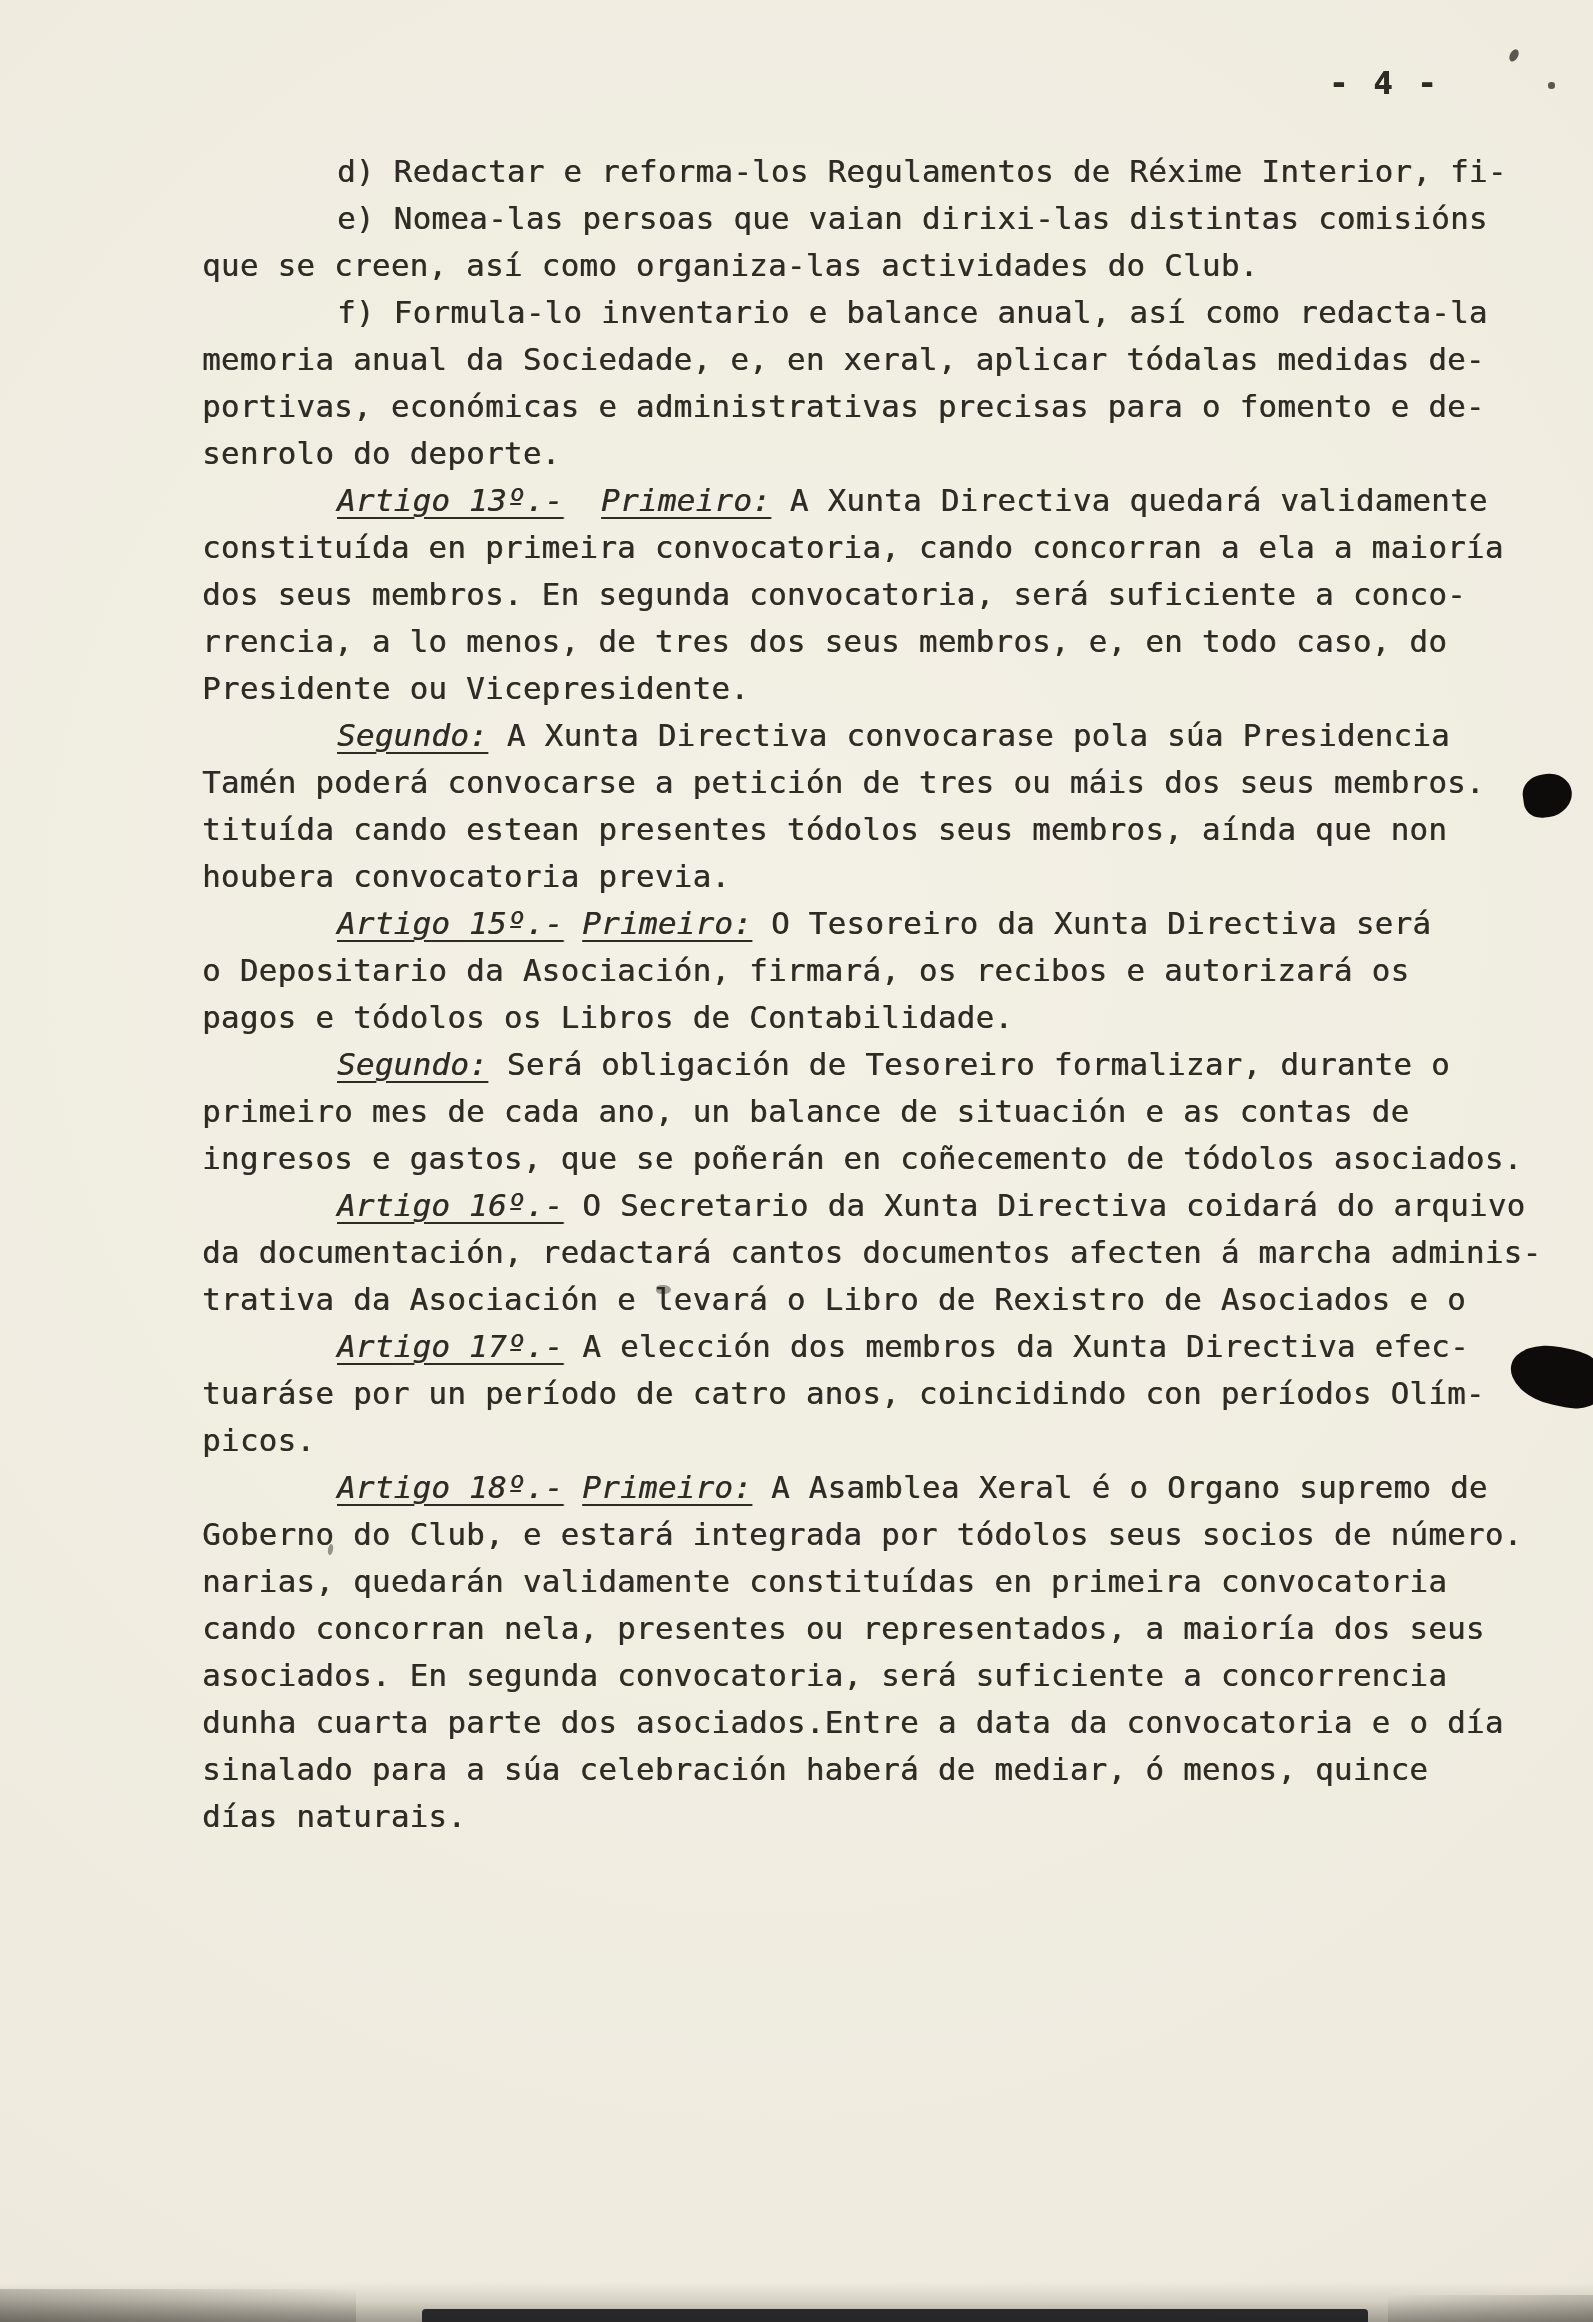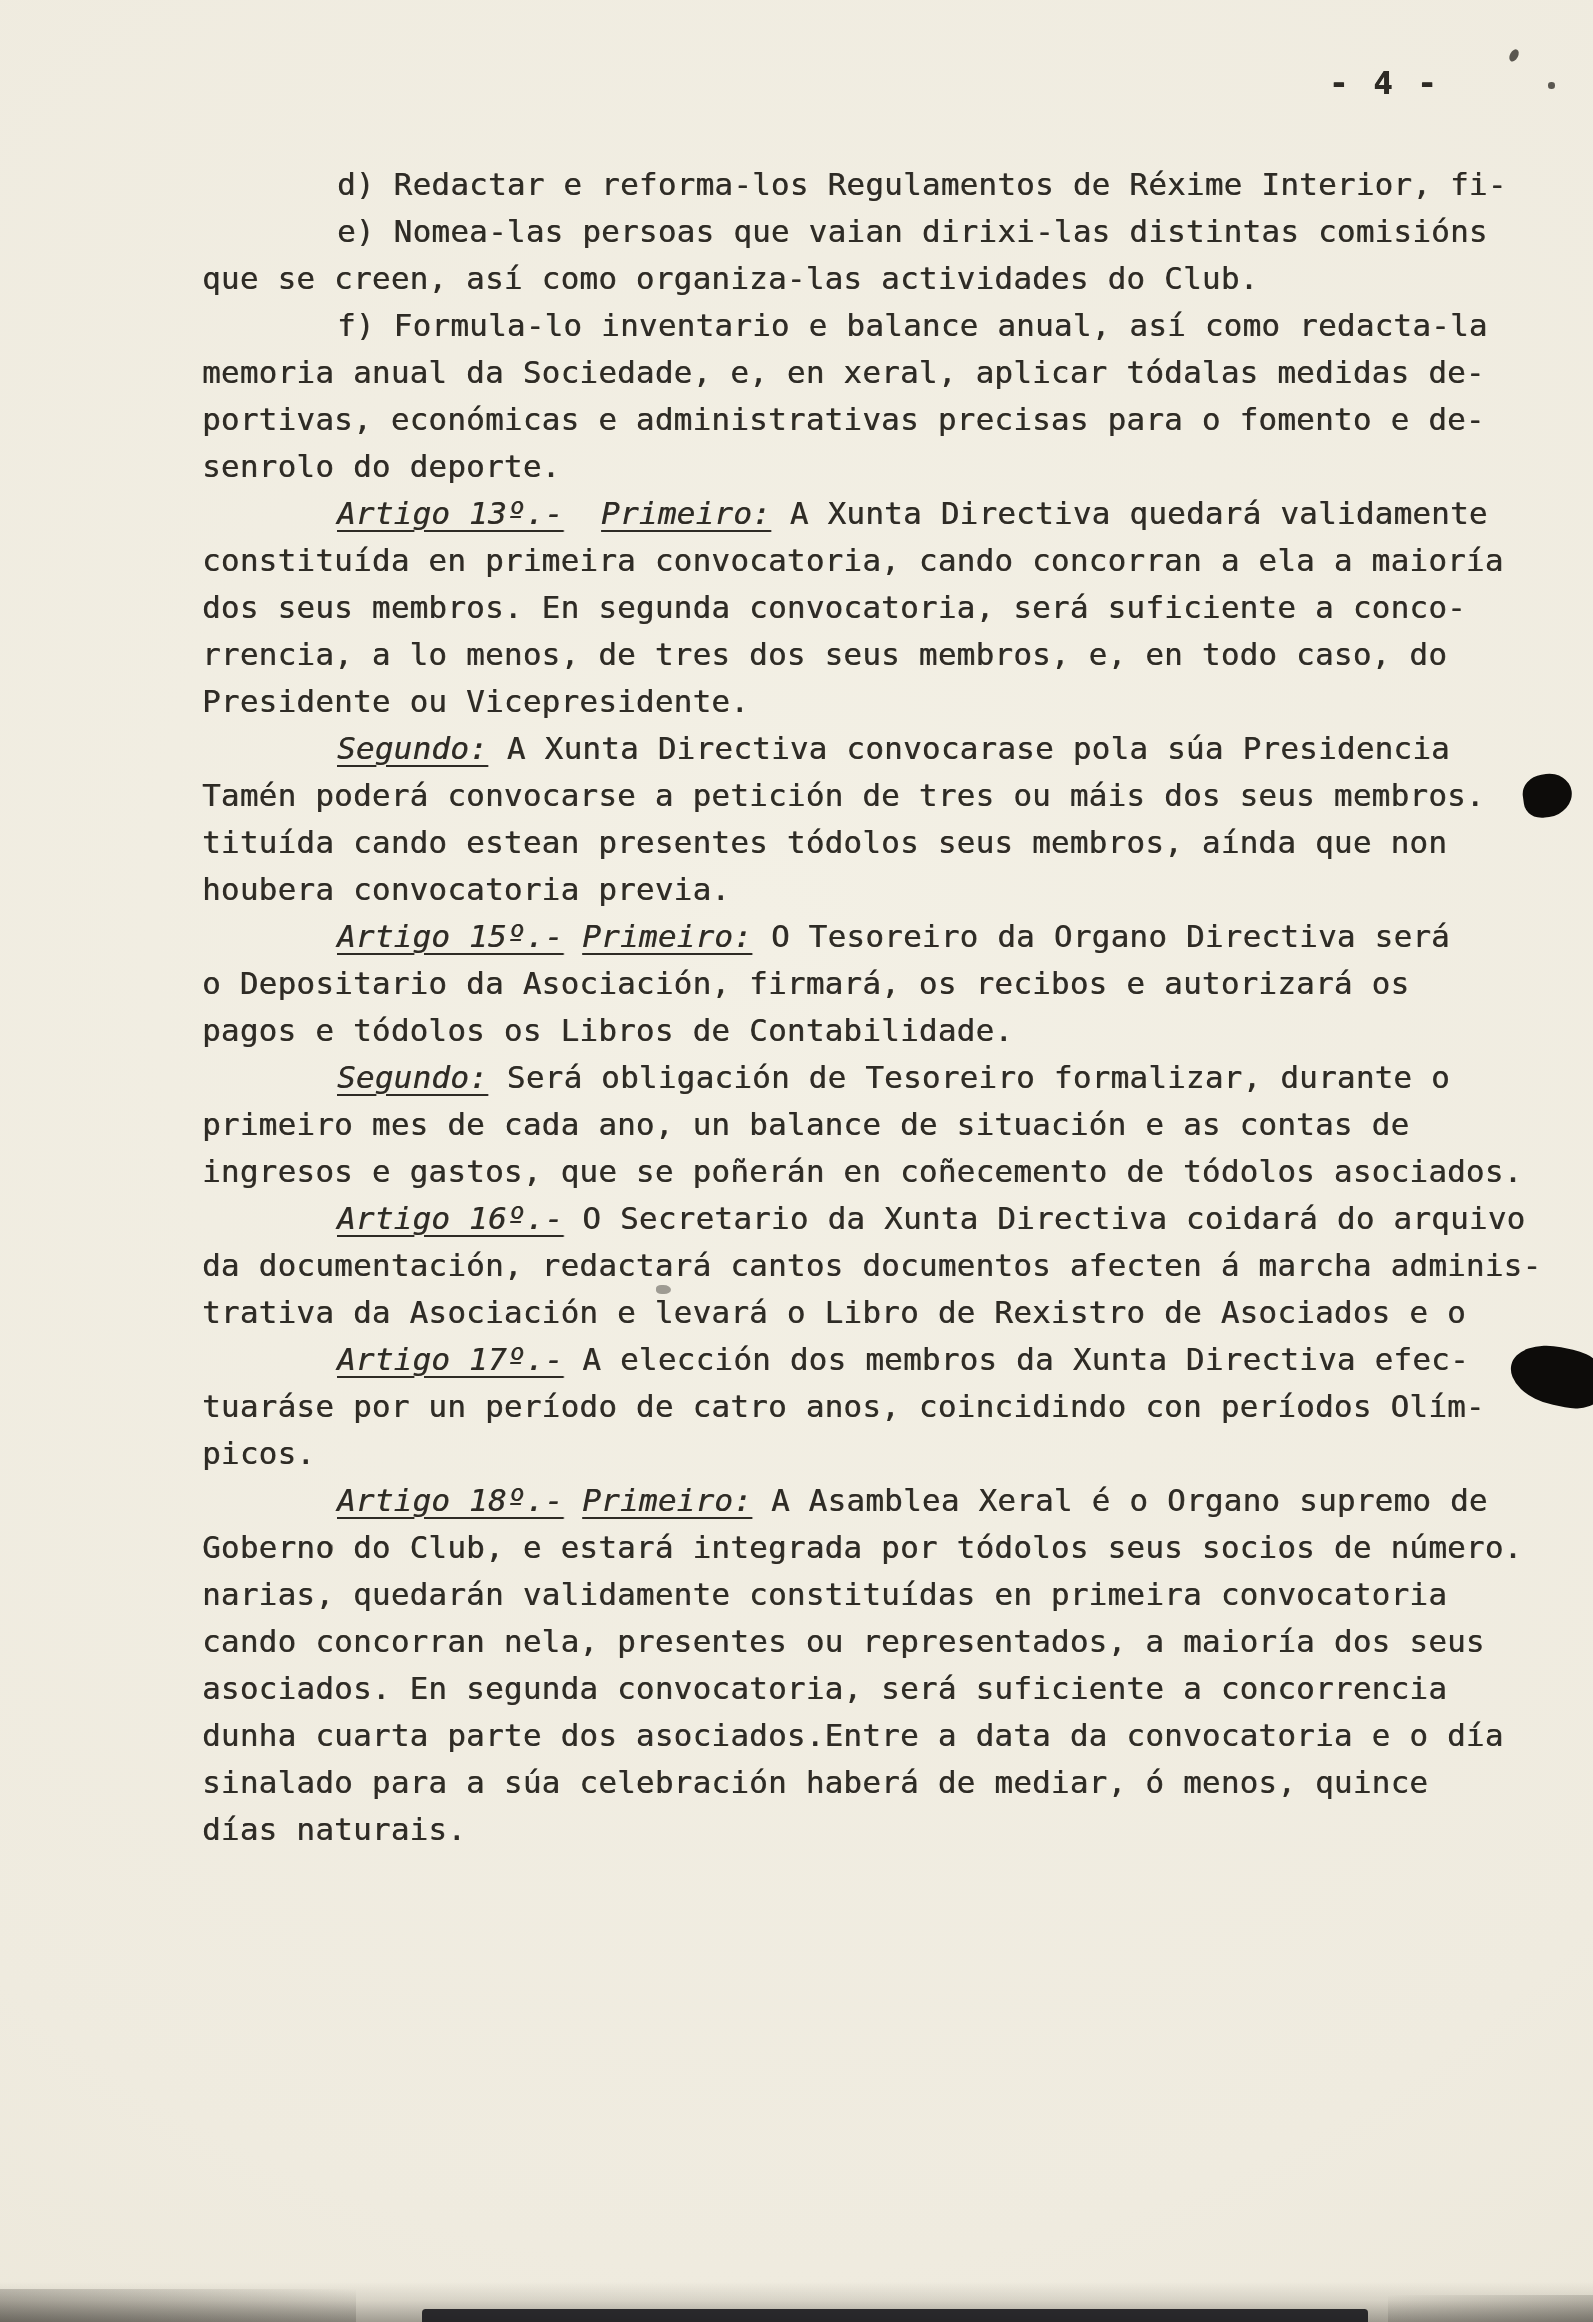--- a/index.html
+++ b/index.html
@@ -28,21 +28,21 @@
     top: 64px;
     font-size: 32px;
     font-weight: bold;
     letter-spacing: 2.8px;
     text-shadow: 0.6px 0 0 currentColor;
     white-space: pre;
   }
   .text-block {
     position: absolute;
     left: 202px;
-    top: 161px;
+    top: 148px;
     width: 1387px;
     font-size: 31px;
     line-height: 47px;
     letter-spacing: 0.2px;
     text-shadow: 0.5px 0 0 rgba(46, 43, 37, 0.75);
   }
   .line { white-space: pre; }
   .line.indent { padding-left: 135px; }
   .u {
     text-decoration: underline;
@@ -122,21 +122,21 @@
       <div class="line"><span>senrolo do deporte.</span></div>
       <div class="line indent"><span class="u">Artigo 13º.-</span><span>  </span><span class="u">Primeiro:</span><span> A Xunta Directiva quedará validamente</span></div>
       <div class="line"><span>constituída en primeira convocatoria, cando concorran a ela a maioría</span></div>
       <div class="line"><span>dos seus membros. En segunda convocatoria, será suficiente a conco-</span></div>
       <div class="line"><span>rrencia, a lo menos, de tres dos seus membros, e, en todo caso, do</span></div>
       <div class="line"><span>Presidente ou Vicepresidente.</span></div>
       <div class="line indent"><span class="u">Segundo:</span><span> A Xunta Directiva convocarase pola súa Presidencia</span></div>
       <div class="line"><span>Tamén poderá convocarse a petición de tres ou máis dos seus membros.</span></div>
       <div class="line"><span>tituída cando estean presentes tódolos seus membros, aínda que non</span></div>
       <div class="line"><span>houbera convocatoria previa.</span></div>
-      <div class="line indent"><span class="u">Artigo 15º.-</span><span> </span><span class="u">Primeiro:</span><span> O Tesoreiro da Organo Directiva será</span></div>
+      <div class="line indent"><span class="u">Artigo 15º.-</span><span> </span><span class="u">Primeiro:</span><span> O Tesoreiro da Xunta Directiva será</span></div>
       <div class="line"><span>o Depositario da Asociación, firmará, os recibos e autorizará os</span></div>
       <div class="line"><span>pagos e tódolos os Libros de Contabilidade.</span></div>
       <div class="line indent"><span class="u">Segundo:</span><span> Será obligación de Tesoreiro formalizar, durante o</span></div>
       <div class="line"><span>primeiro mes de cada ano, un balance de situación e as contas de</span></div>
       <div class="line"><span>ingresos e gastos, que se poñerán en coñecemento de tódolos asociados.</span></div>
       <div class="line indent"><span class="u">Artigo 16º.-</span><span> O Secretario da Xunta Directiva coidará do arquivo</span></div>
       <div class="line"><span>da documentación, redactará cantos documentos afecten á marcha adminis-</span></div>
       <div class="line"><span>trativa da Asociación e levará o Libro de Rexistro de Asociados e o</span></div>
       <div class="line indent"><span class="u">Artigo 17º.-</span><span> A elección dos membros da Xunta Directiva efec-</span></div>
       <div class="line"><span>tuaráse por un período de catro anos, coincidindo con períodos Olím-</span></div>

